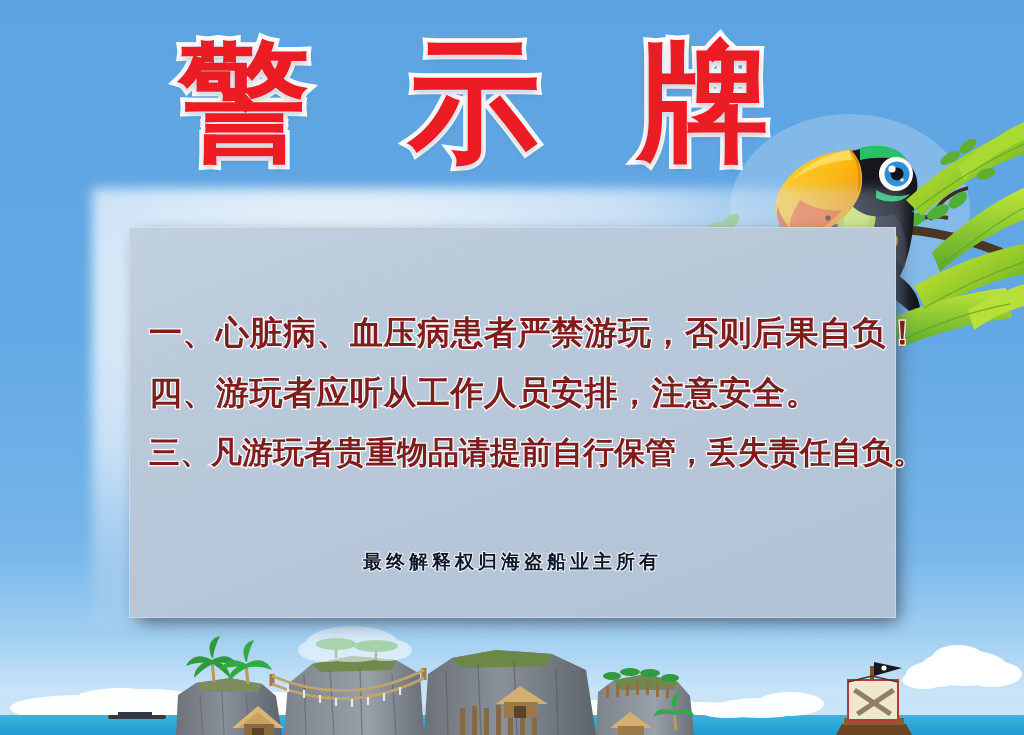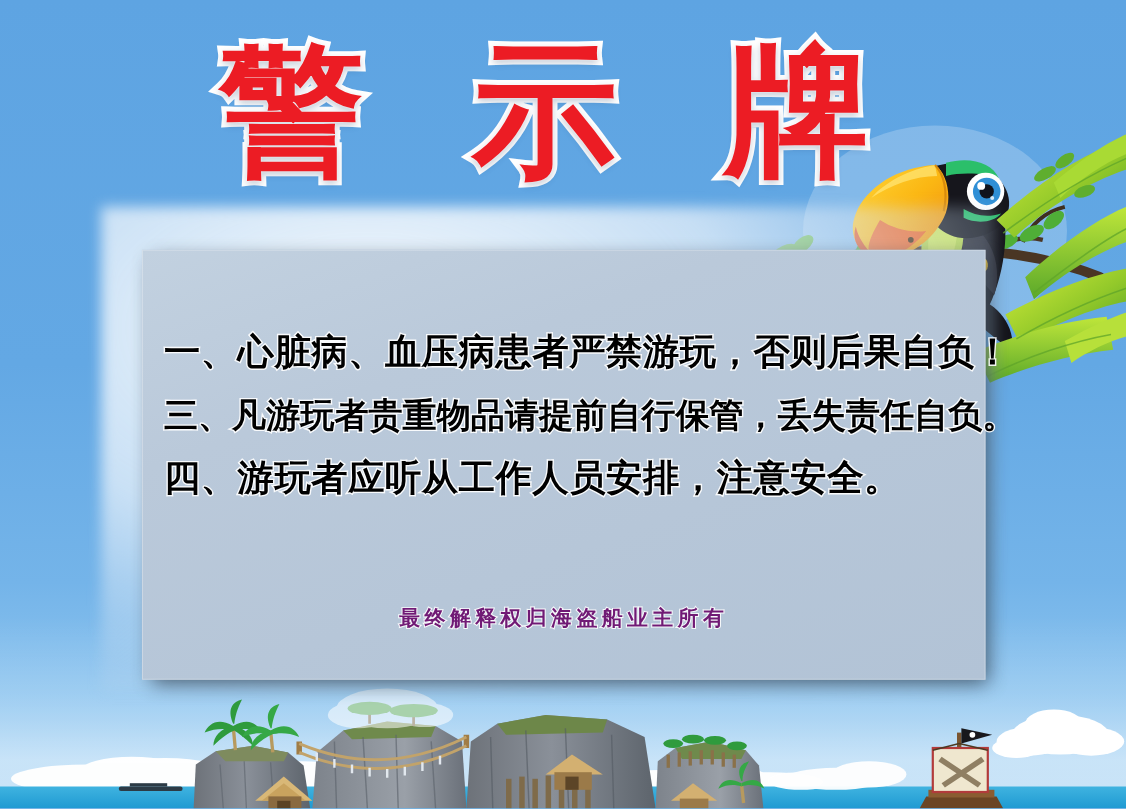--- a/index.html
+++ b/index.html
@@ -24,21 +24,20 @@
   .title{
     position:absolute;left:0;top:26px;width:948px;text-align:center;
     font-family:"DejaVu Sans","Liberation Sans",sans-serif;
     font-weight:bold;font-size:132px;line-height:150px;
     letter-spacing:26px;text-indent:26px;
     color:#ec1c24;
     -webkit-text-stroke:9px #ffffff;
     paint-order:stroke fill;
     text-shadow:0 0 2px #fff,0 3px 7px rgba(40,70,110,.30);
     white-space:nowrap;
-    margin-left:21px;
   }
 
   
   .panel-glow{
     position:absolute;left:92px;top:188px;width:812px;height:440px;
     background:radial-gradient(ellipse at 30% 25%,rgba(255,255,255,.95) 0%,rgba(232,241,250,.75) 42%,rgba(190,214,238,.25) 72%,rgba(150,190,230,0) 100%);
     filter:blur(6px);
   }
   .panel-shadow{
     position:absolute;left:138px;top:236px;width:760px;height:385px;
@@ -54,31 +53,31 @@
   .sheet{position:absolute;left:129px;top:227px;width:767px;height:391px;}
   .lead{
     position:absolute;left:0;top:18px;width:767px;text-align:center;
     font-size:30px;font-weight:bold;color:#e8202a;
     letter-spacing:9px;text-indent:9px;white-space:nowrap;
     -webkit-text-stroke:3px rgba(255,255,255,.92);
     paint-order:stroke fill;
   }
   .rules{position:absolute;left:0;top:70px;width:767px;}
   .rule{
-    font-size:33px;font-weight:bold;color:#000000;
-    line-height:48px;margin:0 0 9px 0;padding-left:20px;
+    font-size:33px;font-weight:bold;color:#7f1d1d;
+    line-height:48px;margin:12px 0 9px 0;padding-left:20px;
     letter-spacing:.5px;white-space:nowrap;
     -webkit-text-stroke:2.5px rgba(255,255,255,.9);
     paint-order:stroke fill;
   }
   .rule.r3{font-size:31px;letter-spacing:0;}
   .foot{
     position:absolute;left:0;top:322px;width:767px;text-align:center;
     padding-right:20px;
-    font-size:19px;font-weight:bold;color:#701a75;
+    font-size:19px;font-weight:bold;color:#0f172a;
     letter-spacing:4px;white-space:nowrap;
     -webkit-text-stroke:1.8px rgba(255,255,255,.9);
     paint-order:stroke fill;
   }
 
   
   .art{position:absolute;pointer-events:none;}
   .toucan{left:700px;top:70px;width:324px;height:280px;}
   .scape{left:0;top:600px;width:1024px;height:135px;}
 </style>
@@ -416,19 +415,19 @@
 
   <div class="panel-glow"></div>
   <div class="panel-shadow"></div>
   <div class="panel"></div>
 
   <div class="title">警 示 牌</div>
 
   <div class="sheet">
     <div class="rules">
       <p class="rule">一、心脏病、血压病患者严禁游玩，否则后果自负！</p>
+      <p class="rule">四、游玩者应听从工作人员安排，注意安全。</p>
       <p class="rule r3">三、凡游玩者贵重物品请提前自行保管，丢失责任自负。</p>
-      <p class="rule">四、游玩者应听从工作人员安排，注意安全。</p>
     </div>
     <div class="foot">最终解释权归海盗船业主所有</div>
   </div>
 
 </div>
 
 </body></html>

